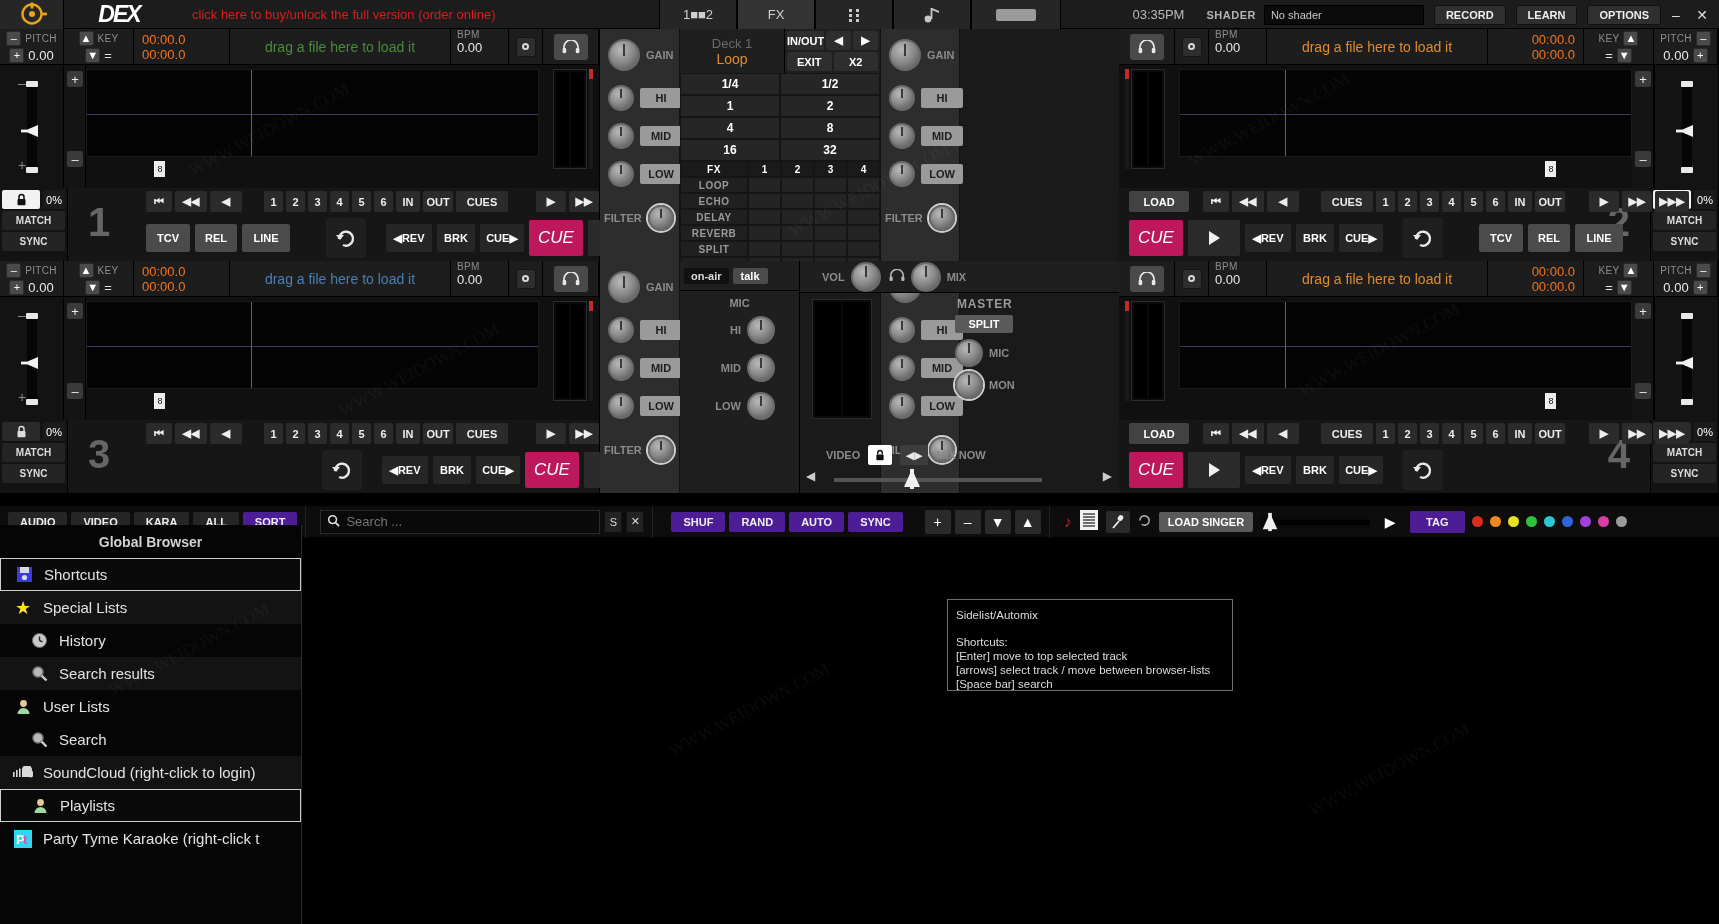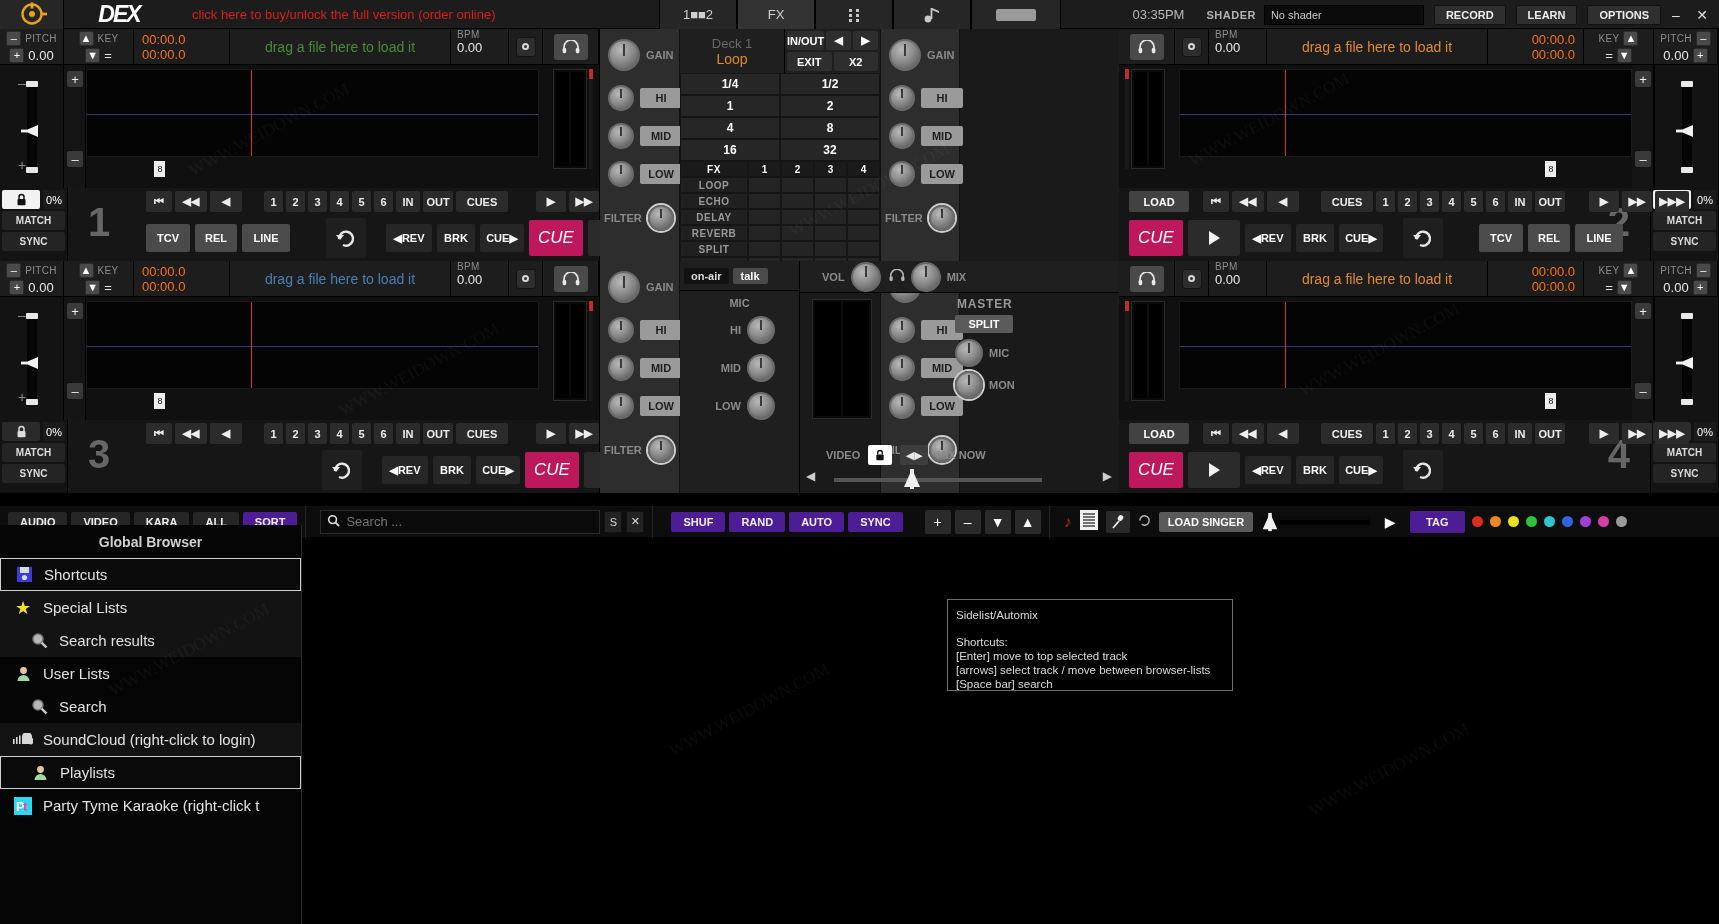--- a/index.html
+++ b/index.html
@@ -1219,20 +1219,30 @@
           </svg>
       </span>
       <span>Shortcuts</span>
     </div>
 
     <div class="sbitem alt">
       <span class="ico" style="color:#f2e02a;font-size:18px">★</span>
       <span>Special Lists</span>
     </div>
 
+    <div class="sbitem ind1">
+      <span class="ico">
+        <svg width="17" height="17" viewBox="0 0 17 17">
+            <circle cx="8.5" cy="8.5" r="7" fill="#c8c8c8" stroke="#6a6a6a"></circle>
+            <line x1="8.5" y1="8.5" x2="8.5" y2="4.5" stroke="#222" stroke-width="1.4"></line>
+            <line x1="8.5" y1="8.5" x2="11.5" y2="9.8" stroke="#222" stroke-width="1.4"></line>
+          </svg>
+      </span>
+      <span>History</span>
+    </div>
 
     <div class="sbitem alt ind1">
       <span class="ico">
         <svg width="17" height="17" viewBox="0 0 17 17">
             <circle cx="7" cy="7" r="5" fill="#b8b8b8" stroke="#777" stroke-width="1.5"></circle>
             <line x1="10.6" y1="10.6" x2="15.5" y2="15.5" stroke="#ccc" stroke-width="2.4"></line>
           </svg>
       </span>
       <span>Search results</span>
     </div>

